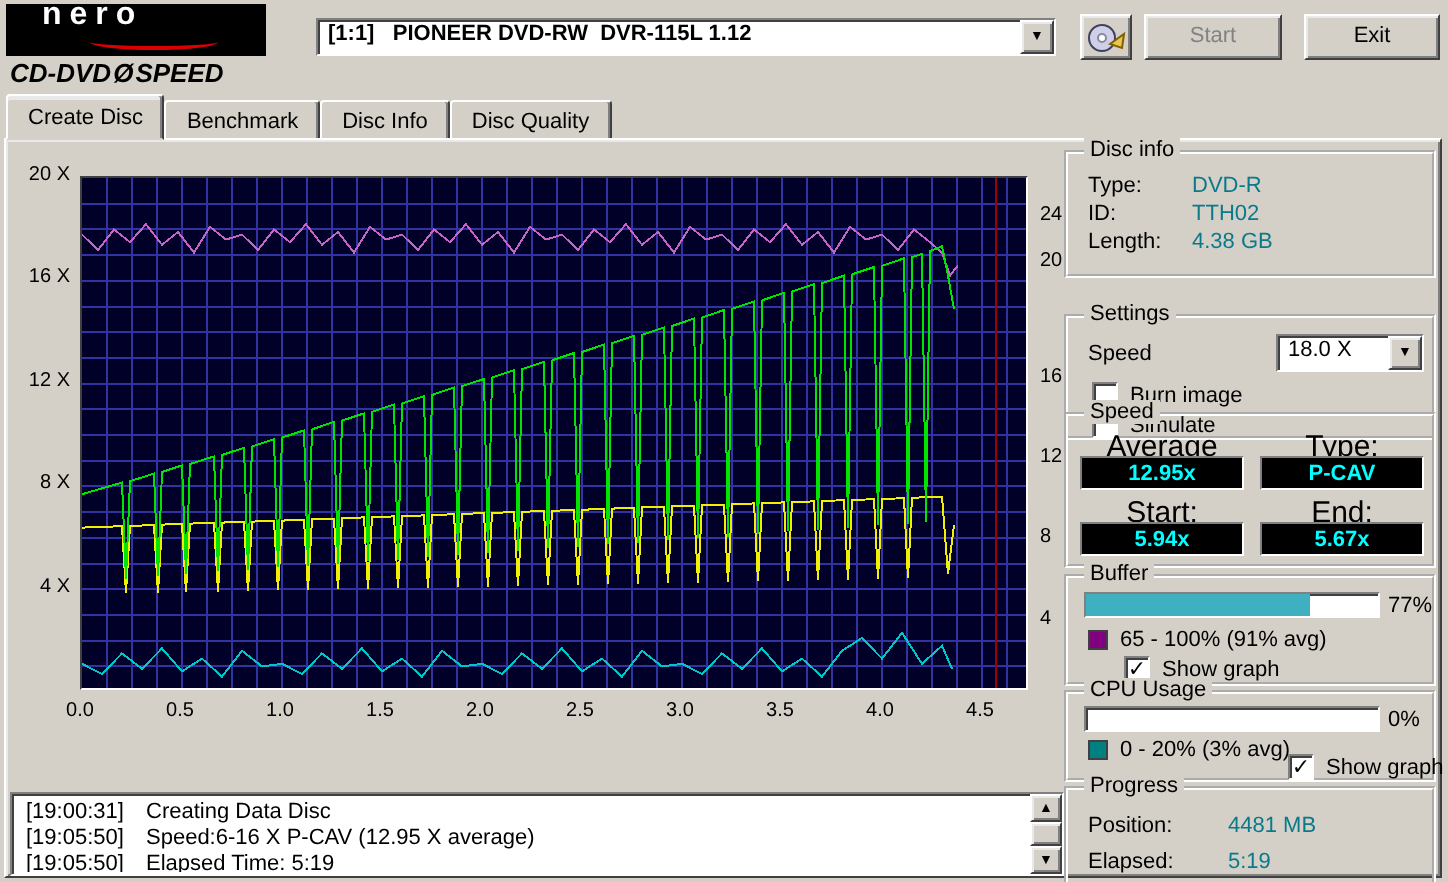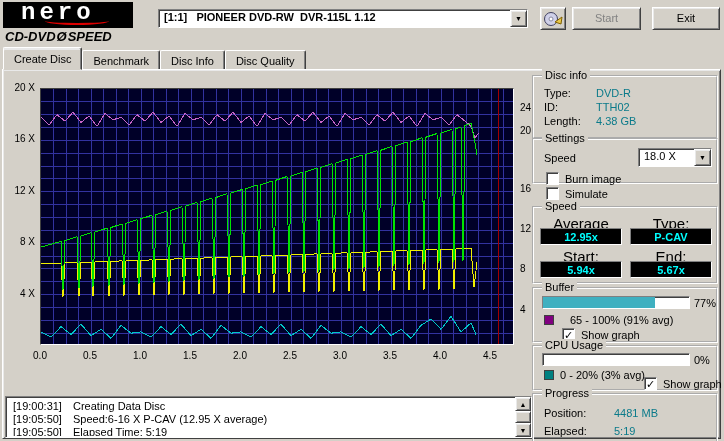--- a/index.html
+++ b/index.html
@@ -9,21 +9,21 @@
     font-family:"Liberation Sans","DejaVu Sans",sans-serif;
     font-size:11px; color:#000; position:relative; cursor:default;
   }
   .raised { background:#d4d0c8; border:1px solid; border-color:#ffffff #404040 #404040 #ffffff;
             box-shadow: inset 1px 1px 0 #e9e9e9, inset -1px -1px 0 #808080; }
   .sunken { background:#ffffff; border:1px solid; border-color:#808080 #ffffff #ffffff #808080;
             box-shadow: inset 1px 1px 0 #404040; }
 
   
   #logo-box { position:absolute; left:3px; top:2px; width:130px; height:26px; background:#000; overflow:hidden; }
-  #logo-text { position:absolute; left:18px; top:-3px; color:#fff; font-size:24px; font-weight:bold; letter-spacing:4px;font-family:Liberation Mono, monospace; }
+  #logo-text { position:absolute; left:18px; top:-3px; color:#fff; font-size:16px; font-weight:bold; letter-spacing:4px; }
   #logo-swoosh { position:absolute; left:42px; top:15px; width:64px; height:8px;
                  border-bottom:2px solid #dd0000; border-radius:0 0 60% 60%; }
   #logo-sub { position:absolute; left:5px; top:29px; font-style:italic; font-weight:bold; font-size:13px; white-space:nowrap; }
   #oslash { padding:0 1px; }
 
   #drive-combo { position:absolute; left:158px; top:9px; width:370px; height:19px; }
   .combo-text { position:absolute; left:5px; top:1px; font-size:11px; white-space:pre; }
   #drive-combo .combo-text { font-weight:bold; }
   .combo-arrow { position:absolute; right:0; top:0; width:17px; height:17px;
                  font-size:7px; text-align:center; line-height:16px; color:#000; }
@@ -65,21 +65,21 @@
              font-size:11px; line-height:16px; text-align:center;
              border:1px solid; border-color:#808080 #ffffff #ffffff #808080; }
   .cb { position:absolute; width:13px; height:13px; background:#fff; font-weight:bold;
         border:1px solid; border-color:#808080 #ffffff #ffffff #808080;
         box-shadow: inset 1px 1px 0 #404040; font-size:11px; line-height:12px; text-align:center; }
   .swatch { position:absolute; width:10px; height:10px; border:1px solid #404040; }
   .bar { position:absolute; overflow:hidden; }
   .fill { height:100%; width:0; }
 
   #g-discinfo { left:529px; top:5px;   width:186px; height:64px; }
-  #g-settings { left:529px; top:68px;  width:186px; height:46px; }
+  #g-settings { left:529px; top:87px;  width:186px; height:63px; }
   #g-speed    { left:529px; top:136px; width:186px; height:78px; }
   #g-buffer   { left:529px; top:217px; width:186px; height:56px; }
   #g-cpu      { left:529px; top:275px; width:186px; height:46px; }
   #g-progress { left:529px; top:323px; width:186px; height:56px; }
 
   
   #log { position:absolute; left:2px; top:326px; width:527px; height:42px; }
   #log-lines { position:absolute; left:1px; top:1px; right:17px; bottom:1px; overflow:hidden; padding:2px 0 0 6px; background:#fff; }
   .log-line { height:13px; line-height:13px; font-size:11px; white-space:nowrap; }
   .log-time { display:inline-block; width:60px; }
@@ -247,21 +247,21 @@
       <div class="readout" style="left:96px;top:53px;width:82px">5.67x</div>
     </div>
 
     <div class="group" id="g-buffer">
       <span class="gtitle">Buffer</span>
       <div class="bar sunken" style="left:8px;top:7px;width:148px;height:13px">
         <div class="fill" id="buffer-fill" style="width: 77%; background: rgb(63, 176, 192);"></div>
       </div>
       <span class="lbl" style="left:160px;top:8px">77%</span>
       <span class="swatch" id="buffer-swatch" style="left: 10px; top: 26px; background: rgb(128, 0, 128);"></span>
-      <span class="lbl" style="left:36px;top:25px">65 - 100% (91% avg)</span>
+      <span class="lbl" style="left:26px;top:25px">65 - 100% (91% avg)</span>
       <span class="cb" style="left:28px;top:39px">✓</span>
       <span class="lbl" style="left:47px;top:40px">Show graph</span>
     </div>
 
     <div class="group" id="g-cpu">
       <span class="gtitle">CPU Usage</span>
       <div class="bar sunken" style="left:8px;top:6px;width:148px;height:13px">
         <div class="fill" id="cpu-fill" style="width: 0%; background: rgb(63, 176, 192);"></div>
       </div>
       <span class="lbl" style="left:160px;top:7px">0%</span>

